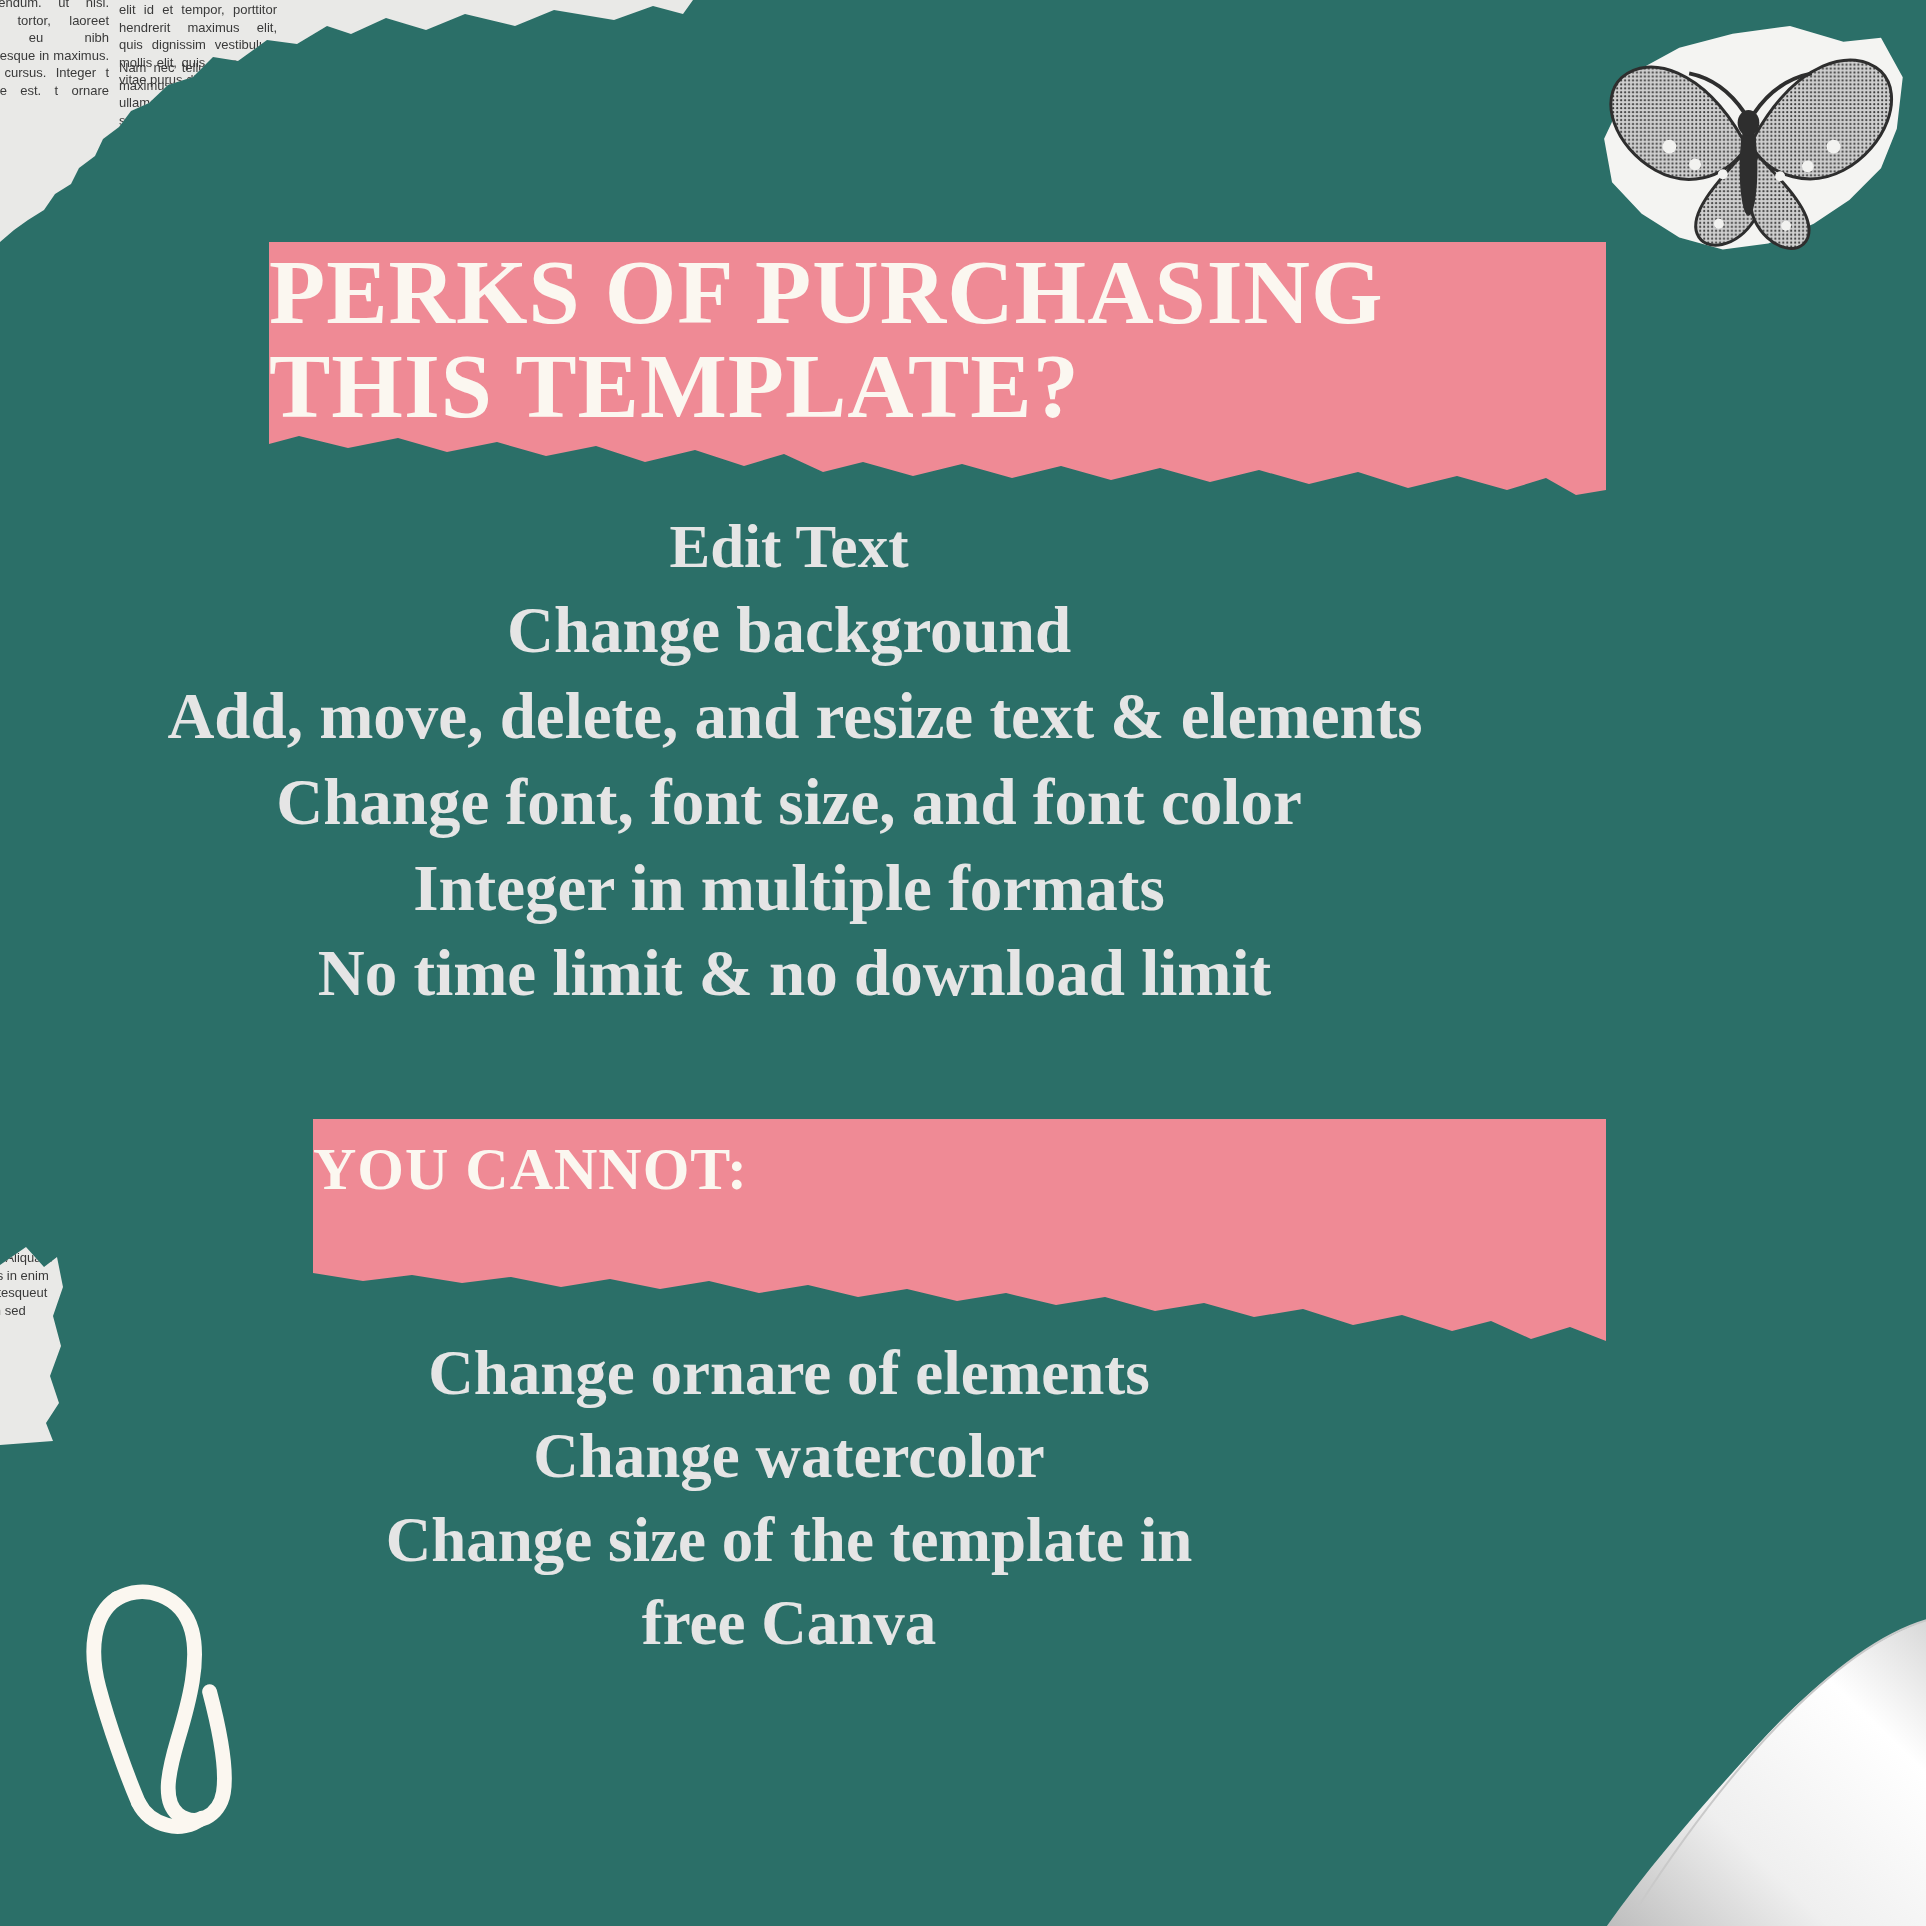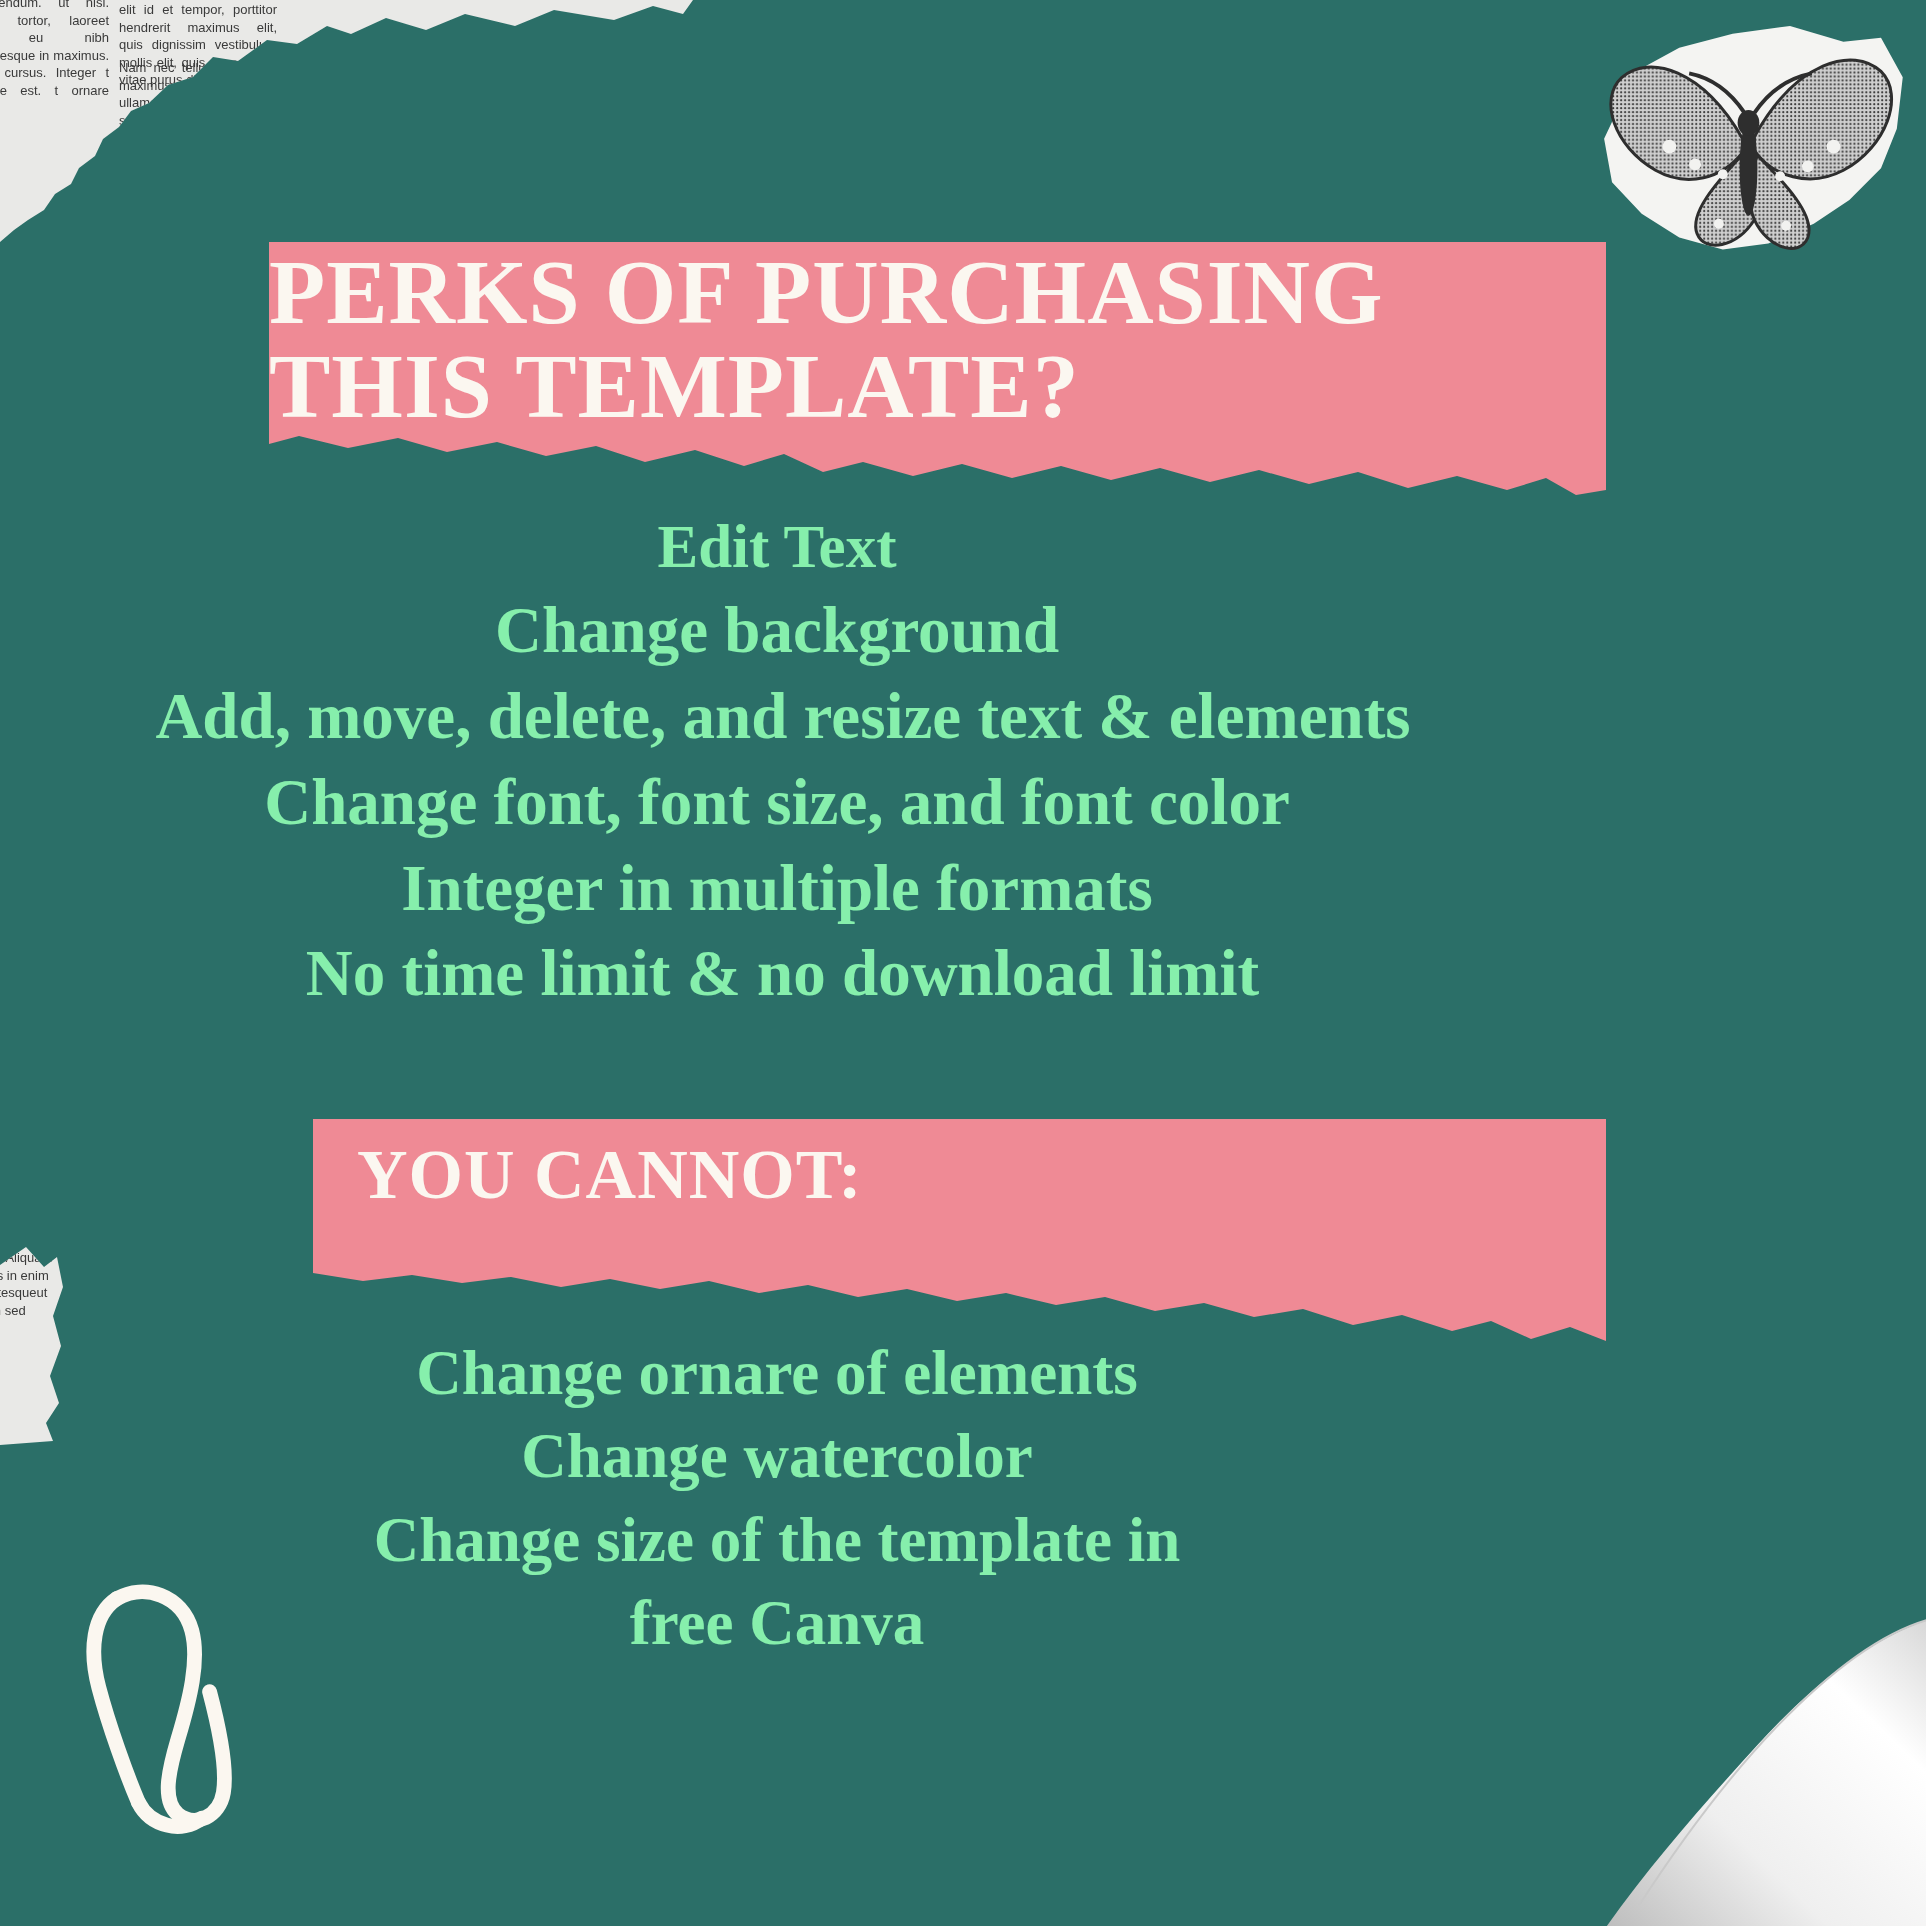--- a/index.html
+++ b/index.html
@@ -99,31 +99,30 @@
   .title-top {
     top: 246px;
     left: 269px;
     width: 1337px;
     font-size: 92px;
   }
   .title-bottom {
     top: 1139px;
     left: 313px;
     width: 1514px;
-    font-size: 70px;
-    margin-left: 44px;
+    font-size: 60px;
   }
 
   
   .list {
     position: absolute;
-    left: 0;
+    left: 12px;
     width: 1554px;
     text-align: center;
-    color: #86efac;
+    color: #e5e5e5;
     font-family: "Liberation Serif", serif;
     font-weight: bold;
   }
   .list-perks { top: 507px; }
   .list-cannot { top: 1332px; }
   .list .row {
     line-height: 1.26;
     padding: 2px 0;
   }
   .list-perks .row:nth-child(1) { font-size: 61px; }

